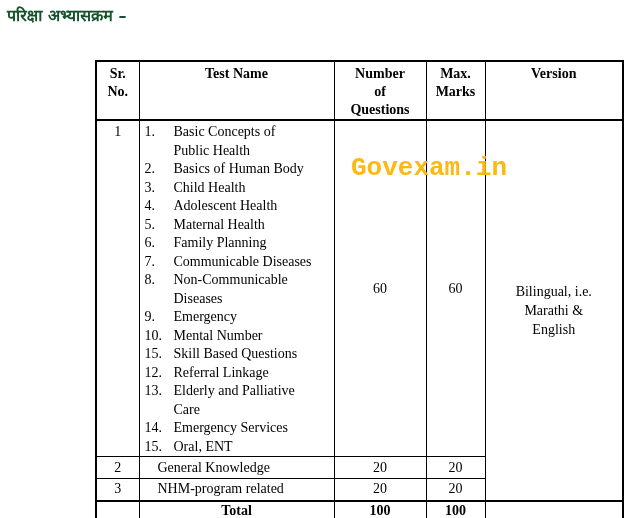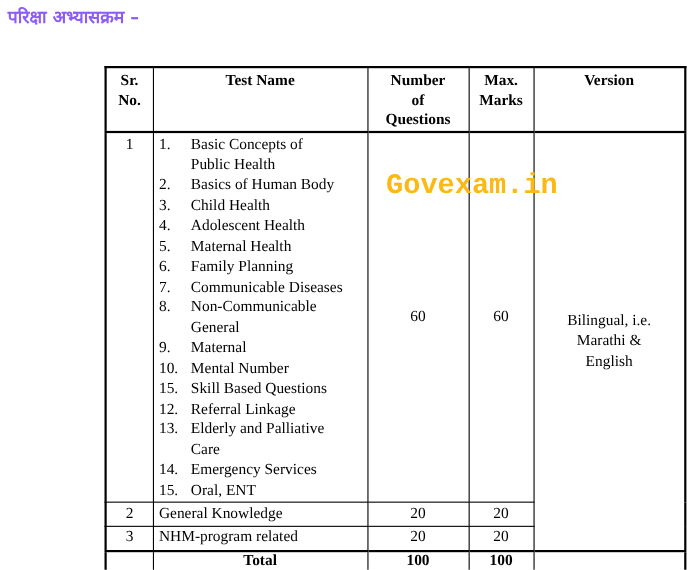--- a/index.html
+++ b/index.html
@@ -12,21 +12,21 @@
     overflow: hidden;
   }
 
   .doc-title {
     position: absolute;
     left: 7px;
     top: 4px;
     font-family: "DejaVu Sans", sans-serif;
     font-weight: bold;
     font-size: 16px;
-    color: #8b5cf6;
+    color: #14532d;
     white-space: nowrap;
   }
 
   .watermark {
     position: absolute;
     left: 351px;
     top: 153px;
     font-family: Liberation Mono, monospace;
     font-weight: bold;
     font-size: 26px;
@@ -83,21 +83,21 @@
     vertical-align: top;
     text-align: left;
     padding: 2px 2px 0 5px;
   }
   .topic-row { display: flex; line-height: 18.5px; }
   .topic-num { width: 29px; flex-shrink: 0; }
   .topic-text { white-space: pre-line; }
 
   td.cell-test {
     text-align: left;
-    padding-left: 5px;
+    padding-left: 18px;
   }
   td.cell-version {
     white-space: pre-line;
     line-height: 19px;
   }
   tr.row-total td.cell-total-label { text-align: center; }
 </style>
 </head>
 <body>
 
@@ -155,25 +155,25 @@
             <span class="topic-num">6.</span>
             <span class="topic-text">Family Planning</span>
           </div>
           <div class="topic-row">
             <span class="topic-num">7.</span>
             <span class="topic-text">Communicable Diseases</span>
           </div>
           <div class="topic-row">
             <span class="topic-num">8.</span>
             <span class="topic-text">Non-Communicable
-General</span>
+Diseases</span>
           </div>
           <div class="topic-row">
             <span class="topic-num">9.</span>
-            <span class="topic-text">Maternal</span>
+            <span class="topic-text">Emergency</span>
           </div>
           <div class="topic-row">
             <span class="topic-num">10.</span>
             <span class="topic-text">Mental Number</span>
           </div>
           <div class="topic-row">
             <span class="topic-num">15.</span>
             <span class="topic-text">Skill Based Questions</span>
           </div>
           <div class="topic-row">

